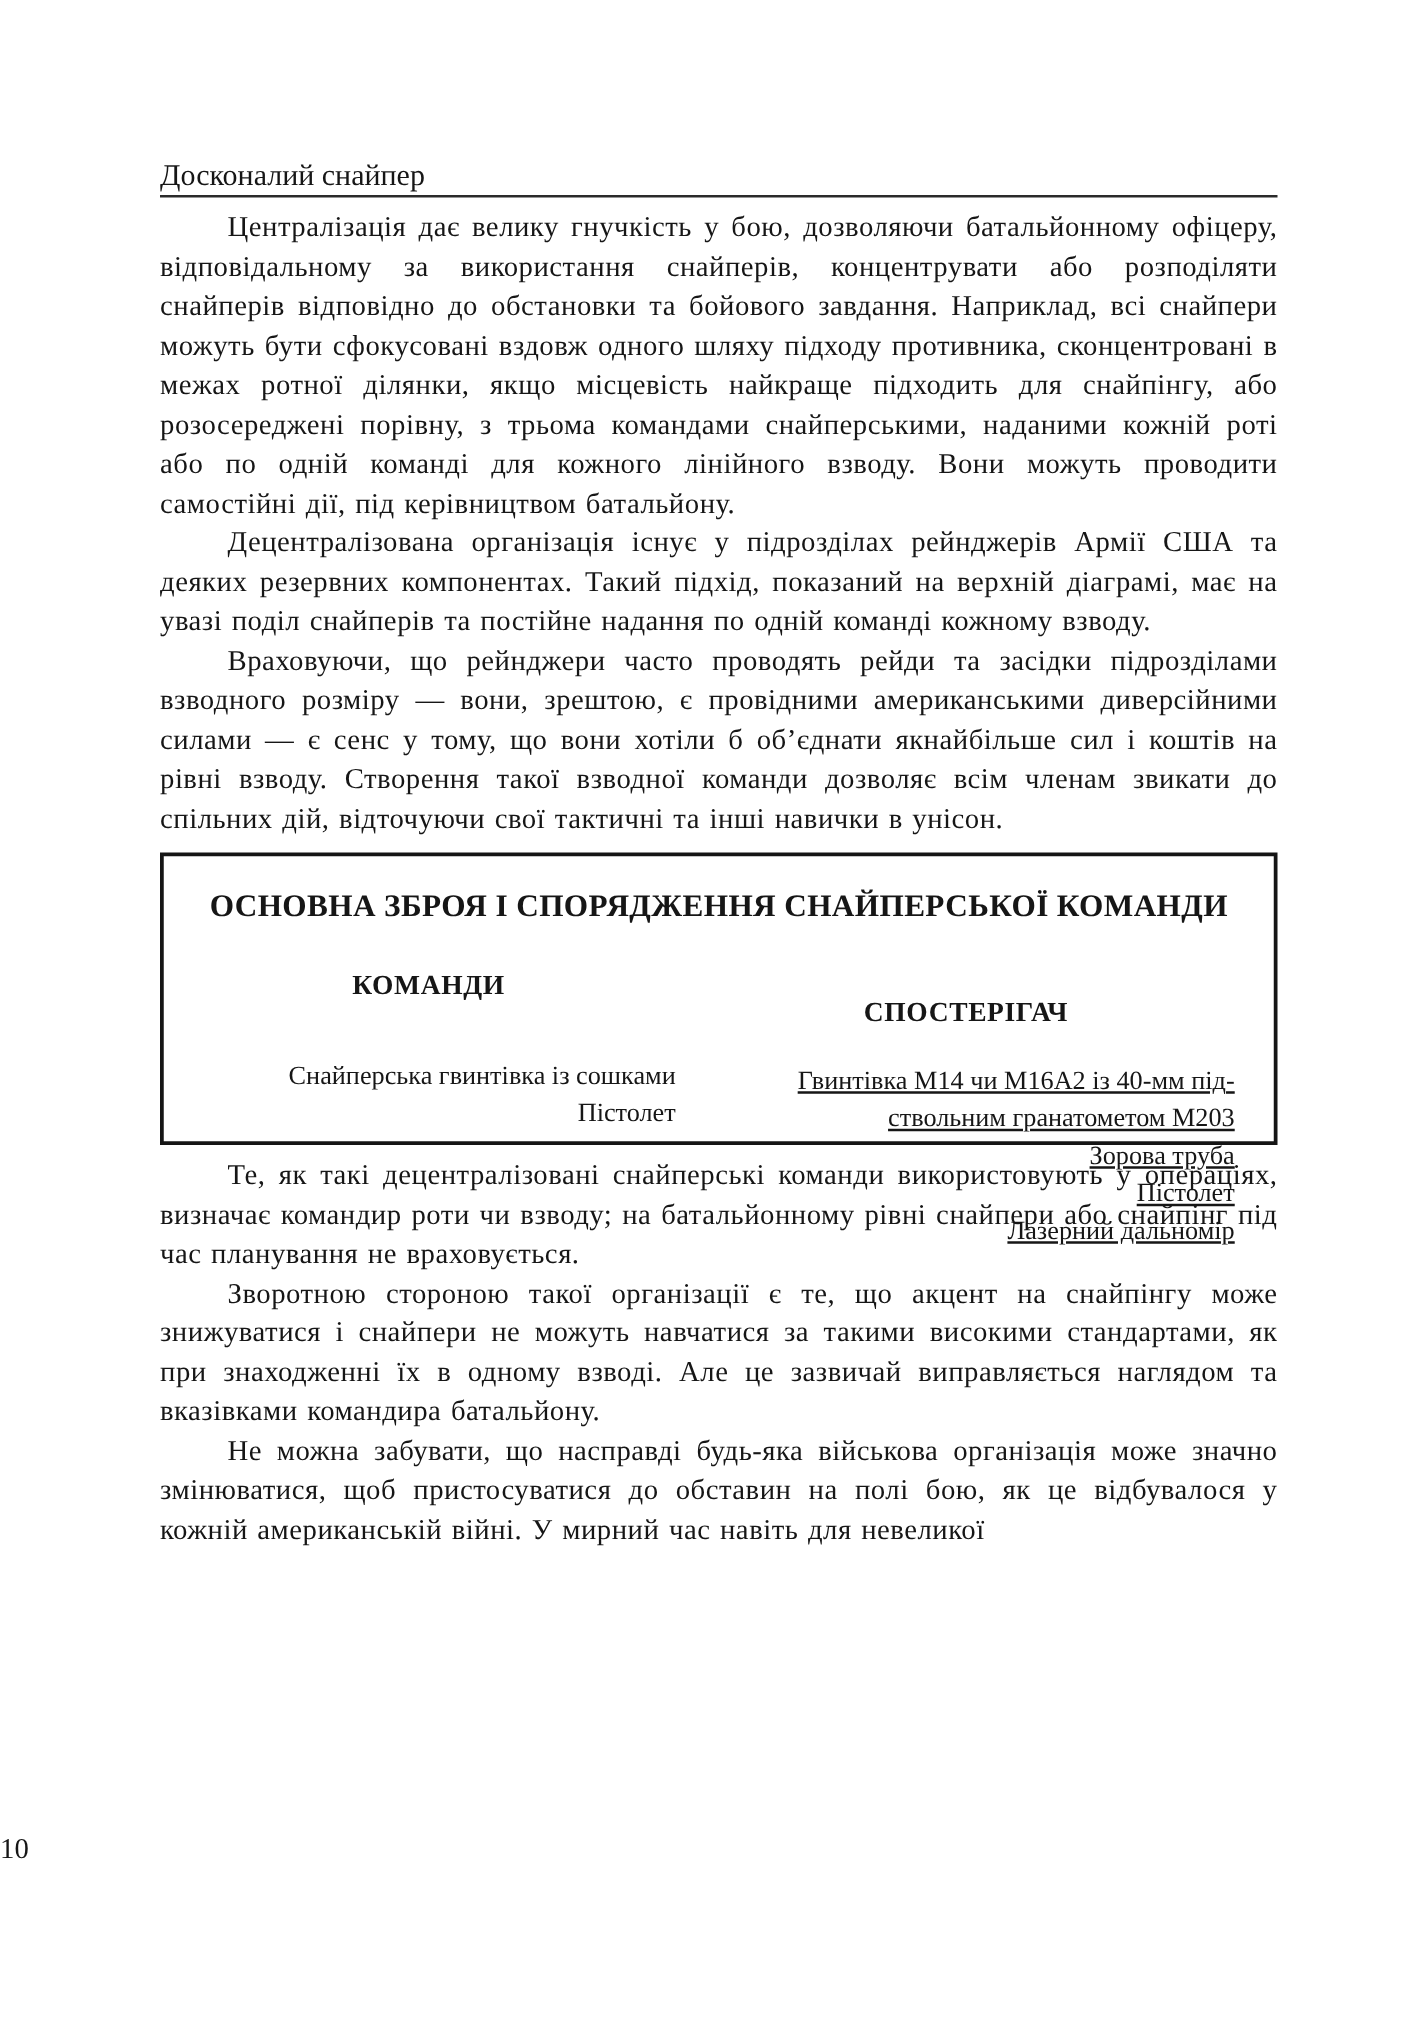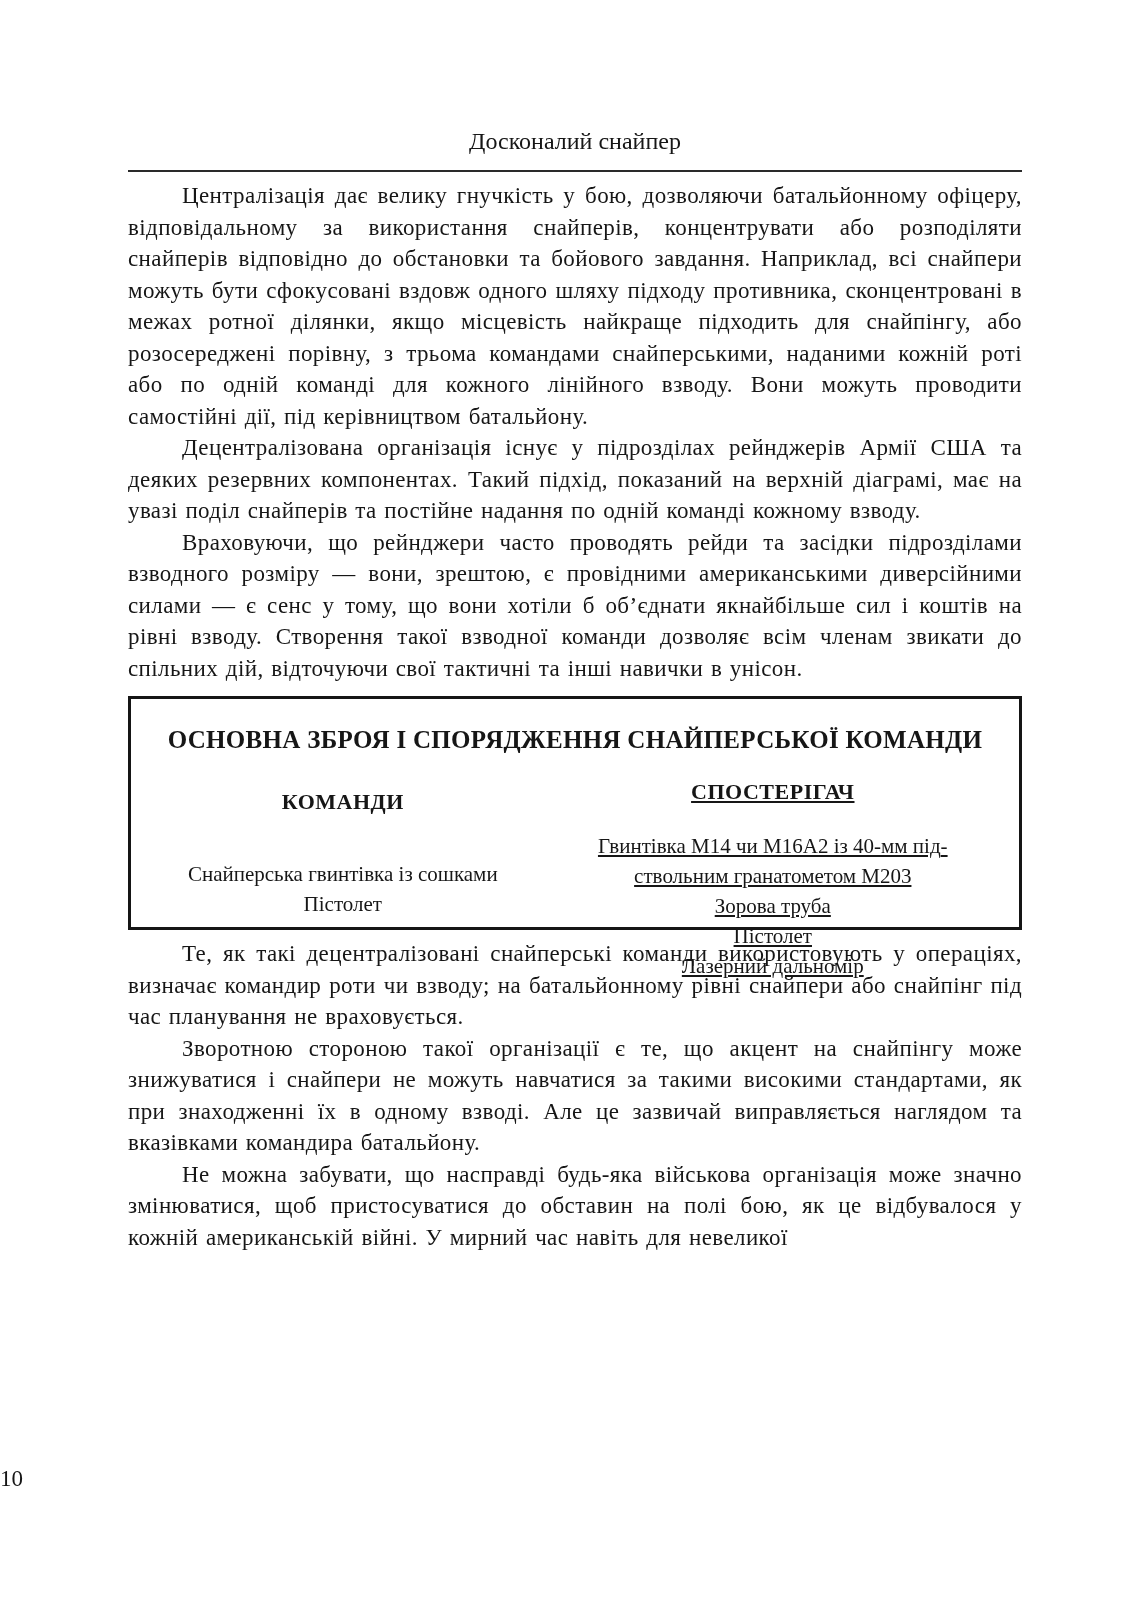--- a/index.html
+++ b/index.html
@@ -11,24 +11,23 @@
     color: #161616;
     font-family: "Liberation Serif", "DejaVu Serif", serif;
     overflow: hidden;
   }
   .content {
     margin-left: 128px;
     width: 894px;
     padding-top: 126px;
   }
   .running-header {
-    text-align: center;
     font-size: 24px;
     line-height: 30px;
-    padding-bottom: 14px;
+    padding-bottom: 0;
     border-bottom: 2px solid #2a2a2a;
   }
   .body-text { margin-top: 8px; }
   .body-text p {
     margin: 0;
     text-indent: 54px;
     text-align: justify;
     font-size: 23px;
     line-height: 31.5px;
     letter-spacing: 0.4px;
@@ -52,25 +51,25 @@
   .eq-col { text-align: center; }
   .eq-col.sniper { width: 46%; }
   .eq-col.observer { width: 54%; }
   .eq-heading {
     font-weight: bold;
     font-size: 22px;
     line-height: 26px;
     letter-spacing: 0.5px;
   }
   .eq-col.sniper .eq-heading { margin-top: 34px; }
-  .eq-col.observer .eq-heading { margin-top: 24px; text-decoration: underline; }
+  .eq-col.observer .eq-heading { margin-top: 56px; }
   .eq-items { font-size: 21px; line-height: 30px; }
   .eq-col.sniper .eq-items { margin-top: 44px; }
   .eq-col.observer .eq-items { margin-top: 26px; }
-  .eq-item { margin: 0 auto; }
+  .eq-item { margin: 0 auto; text-align: right; }
   .eq-col.observer .eq-item { max-width: 430px; text-decoration: underline; }
   .page-footer {
     position: absolute;
     left: 0;
     right: 0;
     top: 1466px;
     text-align: left;
     font-size: 23px;
   }
 </style>

